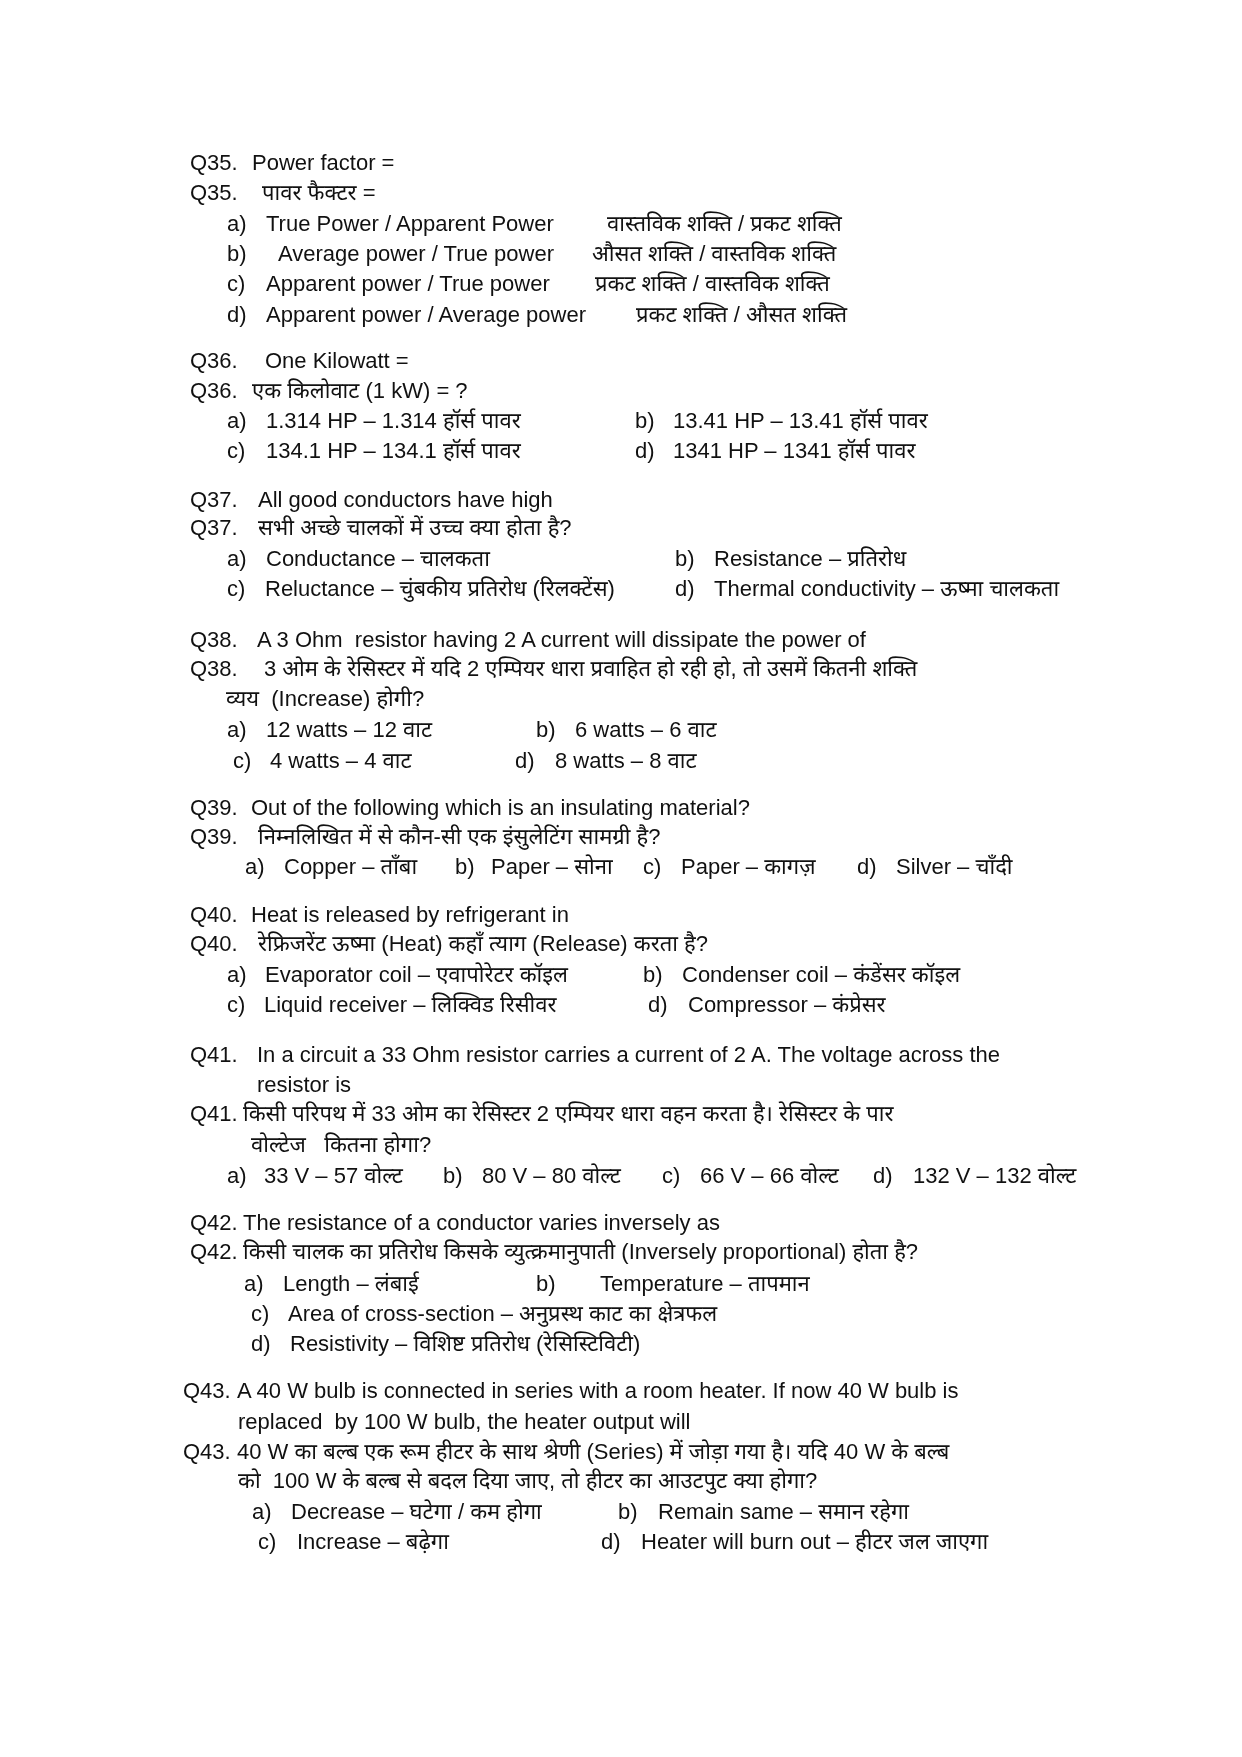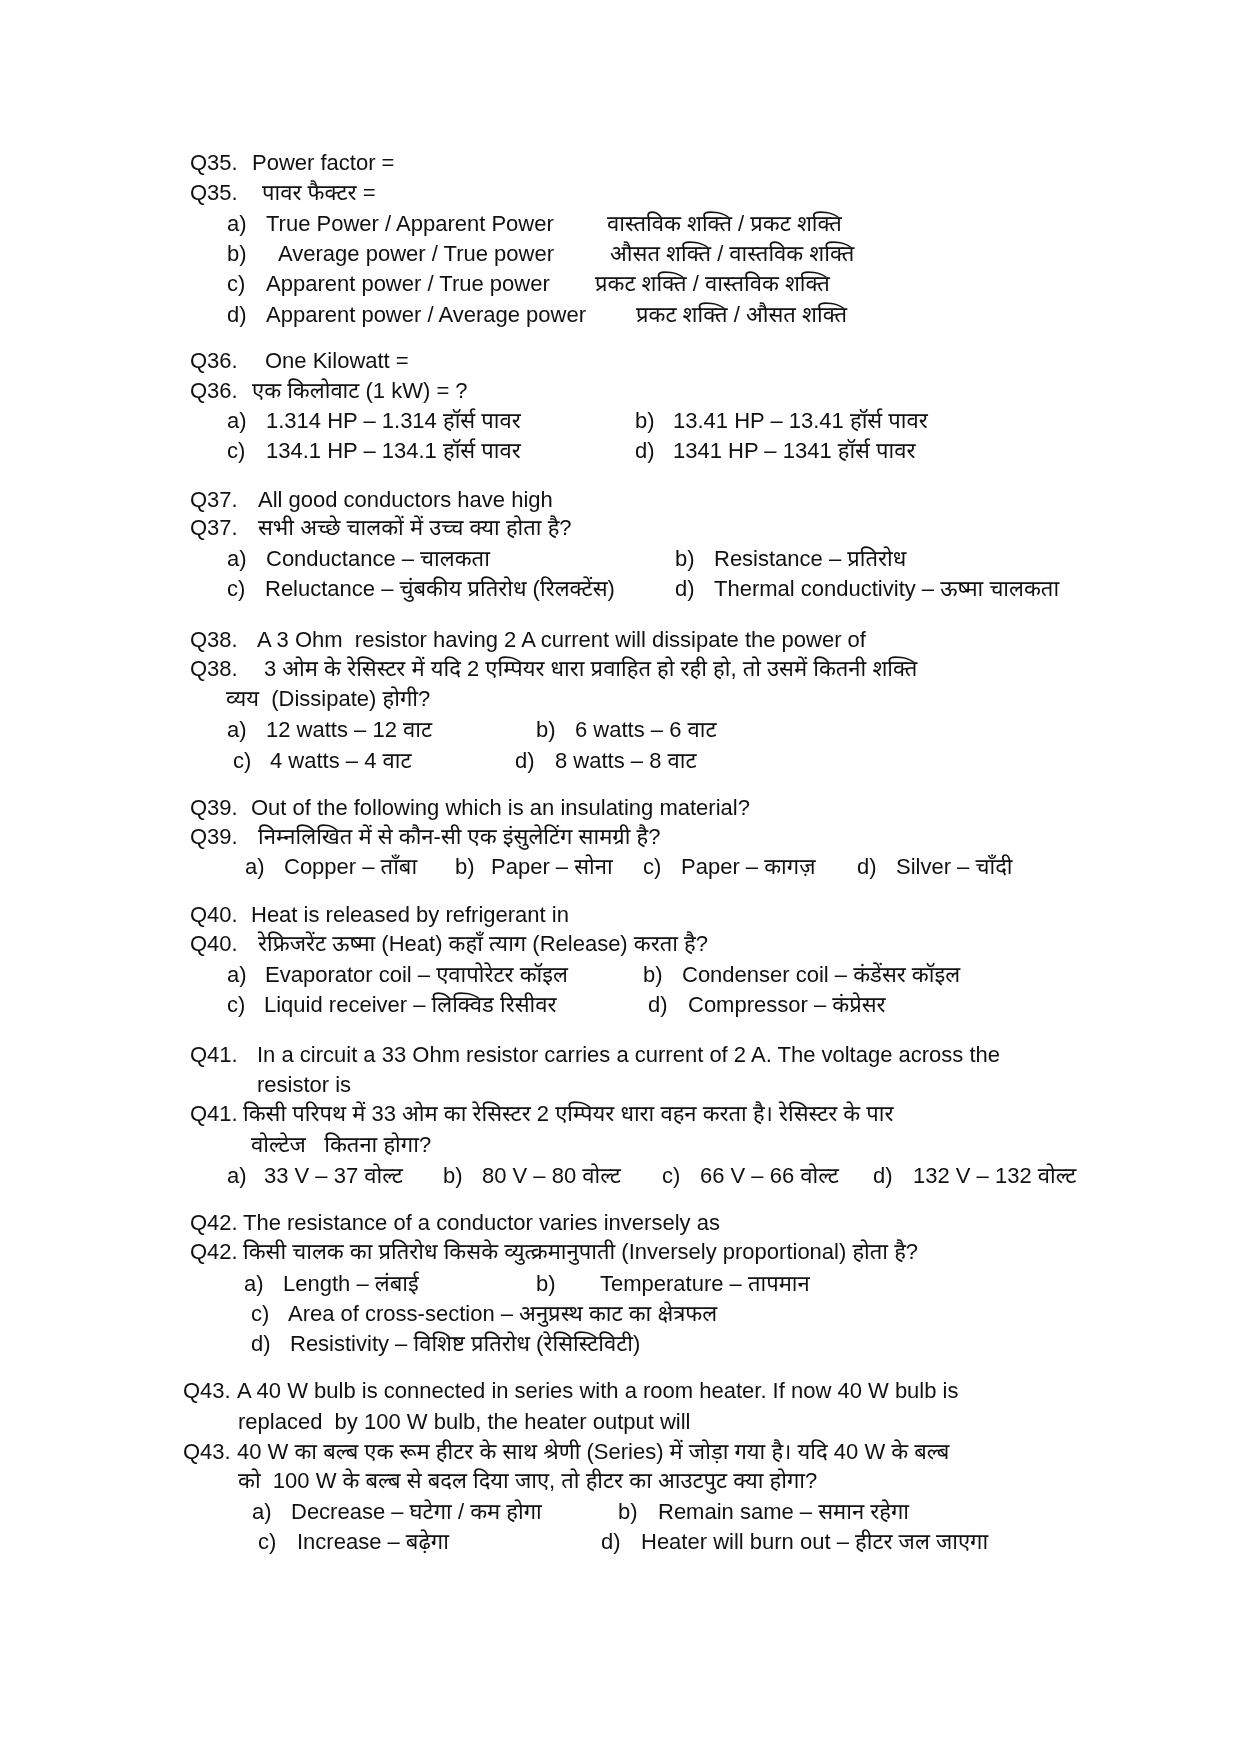--- a/index.html
+++ b/index.html
@@ -15,21 +15,21 @@
   <div class="ln" style="left:252px;top:163px">Power factor =</div>
   <div class="ln" style="left:190px;top:193px">Q35.</div>
   <div class="ln" style="left:262px;top:193px">पावर फैक्टर =</div>
 
   <div class="ln" style="left:227px;top:224px">a)</div>
   <div class="ln" style="left:266px;top:224px">True Power / Apparent Power</div>
   <div class="ln" style="left:607px;top:224px">वास्तविक शक्ति / प्रकट शक्ति</div>
 
   <div class="ln" style="left:227px;top:254px">b)</div>
   <div class="ln" style="left:278px;top:254px">Average power / True power</div>
-  <div class="ln" style="left:610px;top:254px">औसत शक्ति / वास्तविक शक्ति</div>
+  <div class="ln" style="left:592px;top:254px">औसत शक्ति / वास्तविक शक्ति</div>
 
   <div class="ln" style="left:227px;top:284px">c)</div>
   <div class="ln" style="left:266px;top:284px">Apparent power / True power</div>
   <div class="ln" style="left:595px;top:284px">प्रकट शक्ति / वास्तविक शक्ति</div>
 
   <div class="ln" style="left:227px;top:315px">d)</div>
   <div class="ln" style="left:266px;top:315px">Apparent power / Average power</div>
   <div class="ln" style="left:636px;top:315px">प्रकट शक्ति / औसत शक्ति</div>
 </div>
 
@@ -65,21 +65,21 @@
   <div class="ln" style="left:265px;top:589px">Reluctance – चुंबकीय प्रतिरोध (रिलक्टेंस)</div>
   <div class="ln" style="left:675px;top:589px">d)</div>
   <div class="ln" style="left:714px;top:589px">Thermal conductivity – ऊष्मा चालकता</div>
 </div>
 
 <div>
   <div class="ln" style="left:190px;top:640px">Q38.</div>
   <div class="ln" style="left:257px;top:640px">A 3 Ohm  resistor having 2 A current will dissipate the power of</div>
   <div class="ln" style="left:190px;top:669px">Q38.</div>
   <div class="ln" style="left:264px;top:669px">3 ओम के रेसिस्टर में यदि 2 एम्पियर धारा प्रवाहित हो रही हो, तो उसमें कितनी शक्ति</div>
-  <div class="ln" style="left:226px;top:699px">व्यय  (Dissipate) होगी?</div>
+  <div class="ln" style="left:226px;top:699px">व्यय  (Increase) होगी?</div>
 
   <div class="ln" style="left:227px;top:730px">a)</div>
   <div class="ln" style="left:266px;top:730px">12 watts – 12 वाट</div>
   <div class="ln" style="left:536px;top:730px">b)</div>
   <div class="ln" style="left:575px;top:730px">6 watts – 6 वाट</div>
 
   <div class="ln" style="left:233px;top:761px">c)</div>
   <div class="ln" style="left:270px;top:761px">4 watts – 4 वाट</div>
   <div class="ln" style="left:515px;top:761px">d)</div>
   <div class="ln" style="left:555px;top:761px">8 watts – 8 वाट</div>
@@ -120,21 +120,21 @@
 
 <div>
   <div class="ln" style="left:190px;top:1055px">Q41.</div>
   <div class="ln" style="left:257px;top:1055px">In a circuit a 33 Ohm resistor carries a current of 2 A. The voltage across the</div>
   <div class="ln" style="left:257px;top:1085px">resistor is</div>
   <div class="ln" style="left:190px;top:1114px">Q41.</div>
   <div class="ln" style="left:243px;top:1114px">किसी परिपथ में 33 ओम का रेसिस्टर 2 एम्पियर धारा वहन करता है। रेसिस्टर के पार</div>
   <div class="ln" style="left:251px;top:1145px">वोल्टेज   कितना होगा?</div>
 
   <div class="ln" style="left:227px;top:1176px">a)</div>
-  <div class="ln" style="left:264px;top:1176px">33 V – 37 वोल्ट</div>
+  <div class="ln" style="left:264px;top:1176px">33 V – 57 वोल्ट</div>
   <div class="ln" style="left:443px;top:1176px">b)</div>
   <div class="ln" style="left:482px;top:1176px">80 V – 80 वोल्ट</div>
   <div class="ln" style="left:662px;top:1176px">c)</div>
   <div class="ln" style="left:700px;top:1176px">66 V – 66 वोल्ट</div>
   <div class="ln" style="left:873px;top:1176px">d)</div>
   <div class="ln" style="left:913px;top:1176px">132 V – 132 वोल्ट</div>
 </div>
 
 <div>
   <div class="ln" style="left:190px;top:1223px">Q42.</div>

